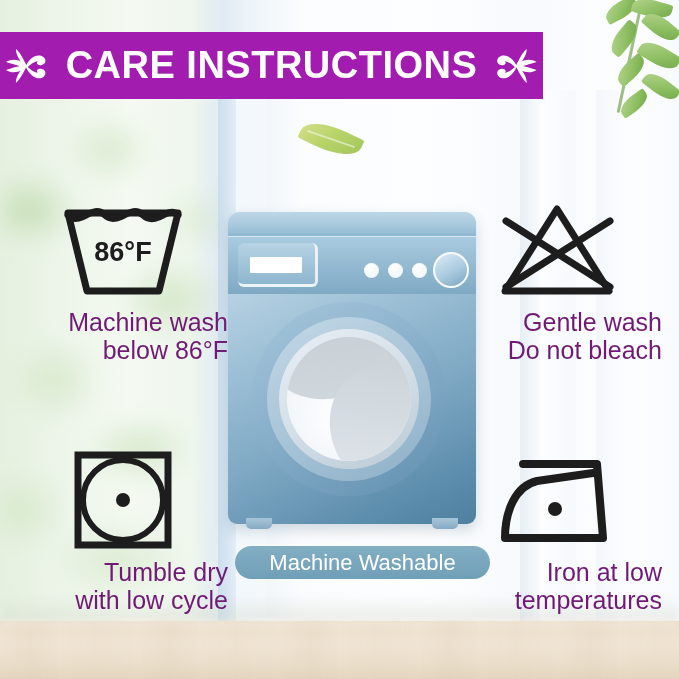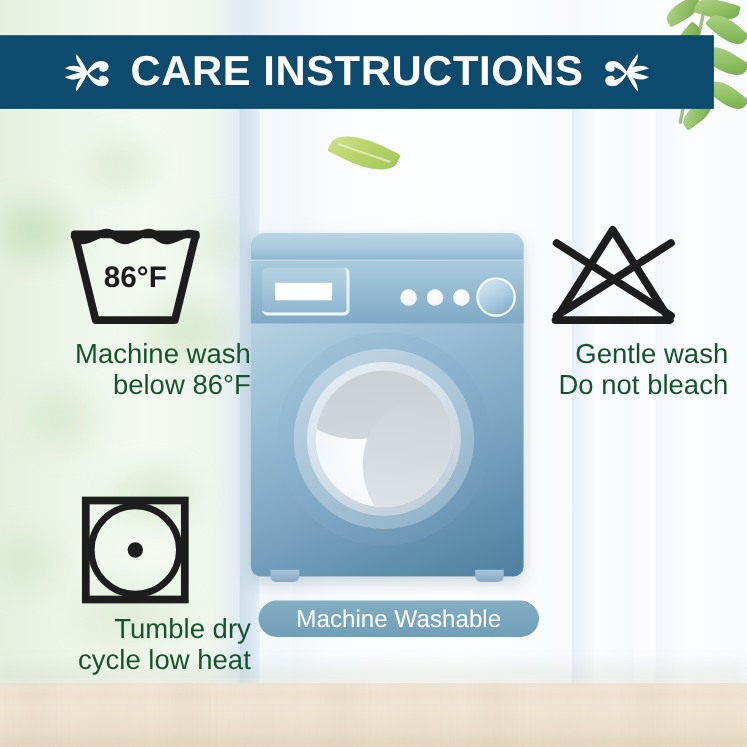--- a/index.html
+++ b/index.html
@@ -129,22 +129,22 @@
     position: absolute;
     left: 6px; top: 12px; width: 50px; height: 1.5px;
     background: rgba(255,255,255,0.5);
     transform: rotate(-7deg);
   }
 
   
   .banner {
     position: absolute;
     left: 0; top: 32px;
-    width: 649px; height: 67px;
-    background: #0c4a6e;
+    width: 543px; height: 67px;
+    background: #a21caf;
     display: flex;
     align-items: center;
     justify-content: center;
     gap: 12px;
   }
   .banner-title {
     color: #ffffff;
     font-size: 38px;
     font-weight: bold;
     letter-spacing: 0.5px;
@@ -162,21 +162,21 @@
   .care-symbol {
     height: 108px;
     display: flex;
     align-items: center;
     justify-content: center;
   }
   .care-label {
     margin-top: 4px;
     font-size: 25px;
     line-height: 1.12;
-    color: #14532d;
+    color: #701a75;
     white-space: pre-line;
   }
 
   #cell-wash   { left: 18px;  top: 196px; }
   #cell-bleach { left: 452px; top: 196px; }
   #cell-dry    { left: 18px;  top: 446px; }
   #cell-iron   { left: 452px; top: 446px; }
 
   
   .washer {
@@ -384,23 +384,33 @@
 
   <div class="care-item" id="cell-dry">
     <div class="care-symbol">
       <svg width="104" height="104" viewBox="0 0 104 104">
         <rect x="7" y="7" width="90" height="90" fill="none" stroke="#1d1d1d" stroke-width="7"></rect>
         <circle cx="52" cy="52" r="40" fill="none" stroke="#1d1d1d" stroke-width="6"></circle>
         <circle cx="52" cy="52" r="7" fill="#1d1d1d"></circle>
       </svg>
     </div>
     <div class="care-label">Tumble dry
-cycle low heat</div>
-  </div>
-
+with low cycle</div>
+  </div>
+
+  <div class="care-item" id="cell-iron">
+    <div class="care-symbol">
+      <svg width="128" height="96" viewBox="0 0 128 96">
+        <path d="M30 12 L104 12 L110 86 L12 86 C12 60, 22 34, 44 29 L100 21" fill="none" stroke="#1d1d1d" stroke-width="8" stroke-linejoin="round" stroke-linecap="round"></path>
+        <circle cx="62" cy="57" r="7" fill="#1d1d1d"></circle>
+      </svg>
+    </div>
+    <div class="care-label">Iron at low
+temperatures</div>
+  </div>
 
   <div class="washer">
     <div class="washer-body"></div>
     <div class="washer-top"></div>
     <div class="washer-panel">
       <div class="drawer">
         <div class="drawer-handle"></div>
       </div>
       <div class="panel-btn btn-1"></div>
       <div class="panel-btn btn-2"></div>

